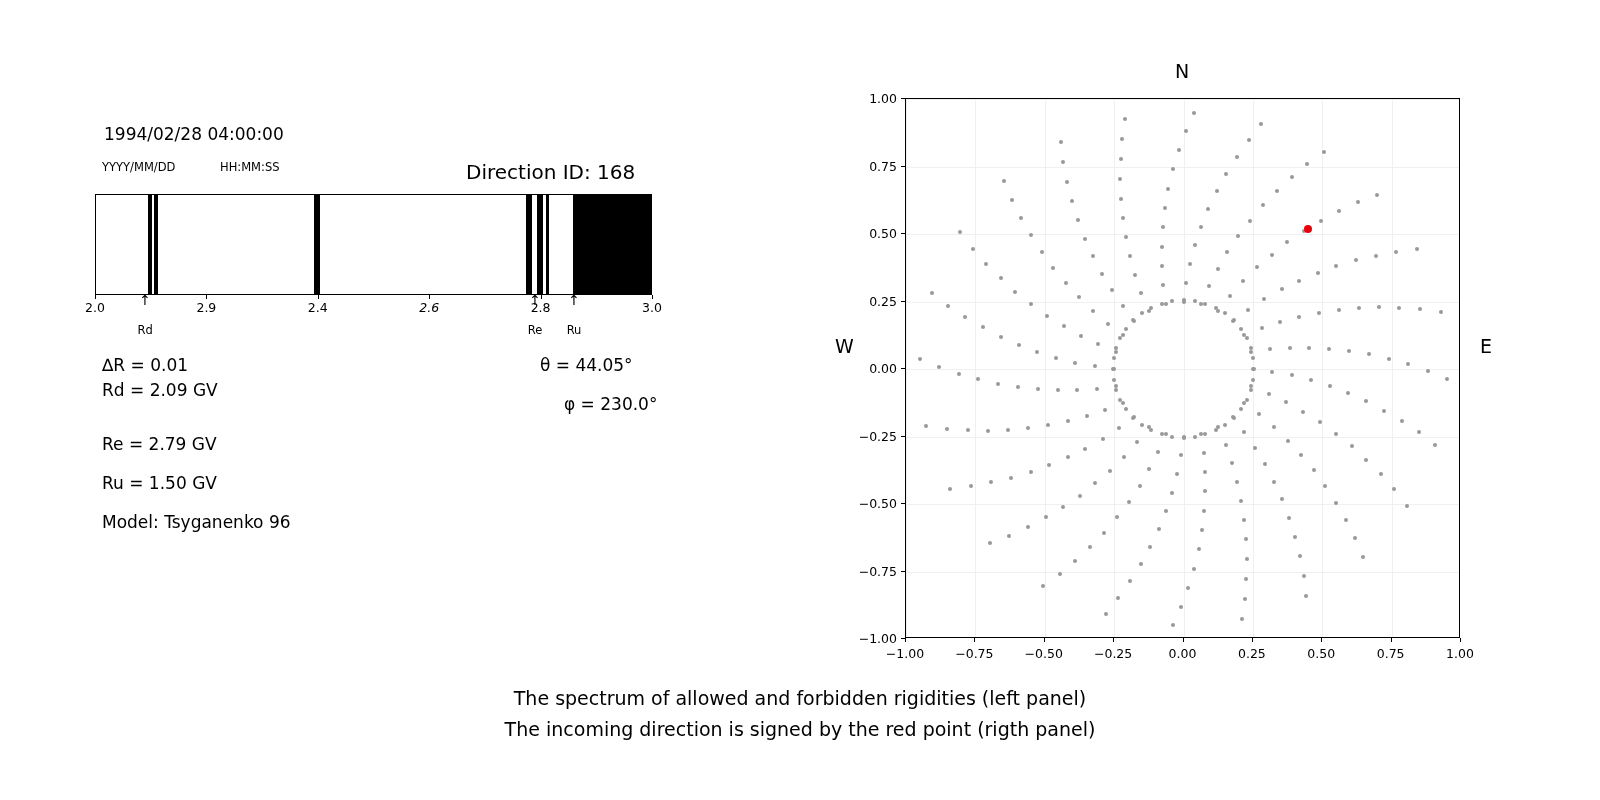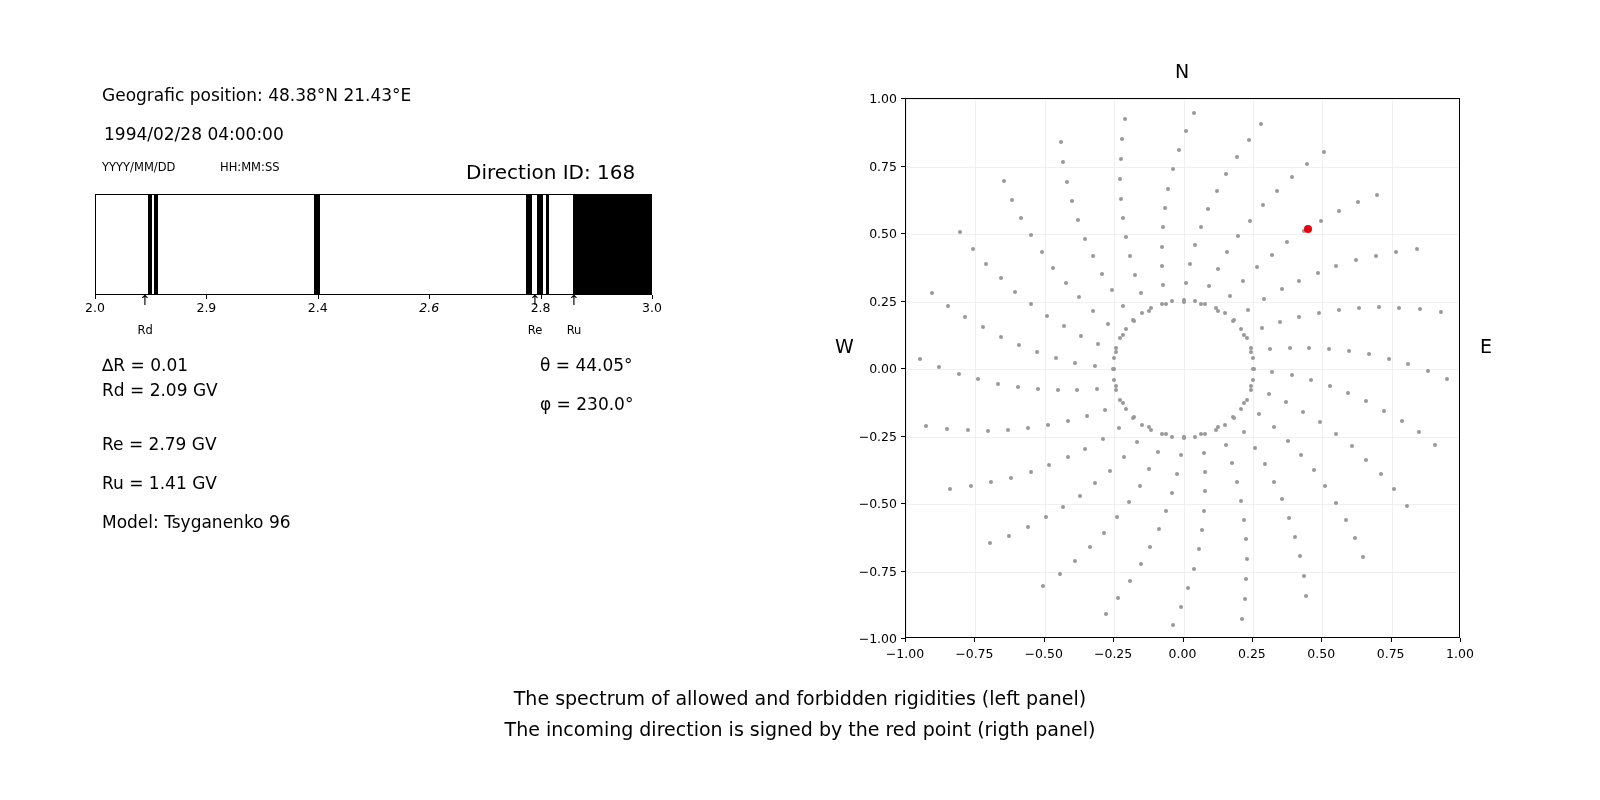--- a/index.html
+++ b/index.html
@@ -104,21 +104,21 @@
     position: absolute;
     font-size: 17px;
     white-space: nowrap;
   }
   .stat-l1 { left: 102px; top: 355px; }
   .stat-l2 { left: 102px; top: 380px; }
   .stat-l3 { left: 102px; top: 434px; }
   .stat-l4 { left: 102px; top: 473px; }
   .stat-l5 { left: 102px; top: 512px; }
   .stat-r1 { left: 540px; top: 355px; }
-  .stat-r2 { left: 540px; top: 394px; }
+  .stat-r2 { left: 564px; top: 394px; }
 
   
   .right-panel {
     position: absolute;
     left: 820px;
     top: 50px;
     width: 720px;
     height: 600px;
   }
   .plot-area {
@@ -209,21 +209,20 @@
     font-size: 11.5px;
   }
 </style>
 </head>
 <body>
 
 <div class="page">
 
   <div class="left-panel">
 
-    <div class="info-line geo-pos">Geografic position: 48.38°N 21.43°E</div>
 
     <div class="info-line datetime">1994/02/28 04:00:00</div>
 
     <div class="info-line fmt-date">YYYY/MM/DD</div>
 
     <div class="info-line fmt-time">HH:MM:SS</div>
 
     <div class="info-line dir-id">Direction ID: 168</div>
 
     <div class="spectrum-wrap">
@@ -255,21 +254,21 @@
         <div class="marker-label" style="left: 50.13px; top: 28px;">Rd</div>
         <div class="marker-arrow" style="left: 440.03px; top: -2px;">↑</div>
         <div class="marker-label" style="left: 440.03px; top: 28px;">Re</div>
         <div class="marker-arrow" style="left: 479.02px; top: -2px;">↑</div>
         <div class="marker-label" style="left: 479.02px; top: 28px;">Ru</div>
       </div>
 
     <div class="stat stat-l1">∆R = 0.01</div>
     <div class="stat stat-l2">Rd = 2.09 GV</div>
     <div class="stat stat-l3">Re = 2.79 GV</div>
-    <div class="stat stat-l4">Ru = 1.41 GV</div>
+    <div class="stat stat-l4">Ru = 1.50 GV</div>
     <div class="stat stat-l5">Model: Tsyganenko 96</div>
     <div class="stat stat-r1">θ = 44.05°</div>
     <div class="stat stat-r2">φ = 230.0°</div>
   </div>
 
   <div class="right-panel">
     <div class="compass compass-n">N</div>
     <div class="compass compass-s">S</div>
     <div class="compass compass-w">W</div>
     <div class="compass compass-e">E</div>

